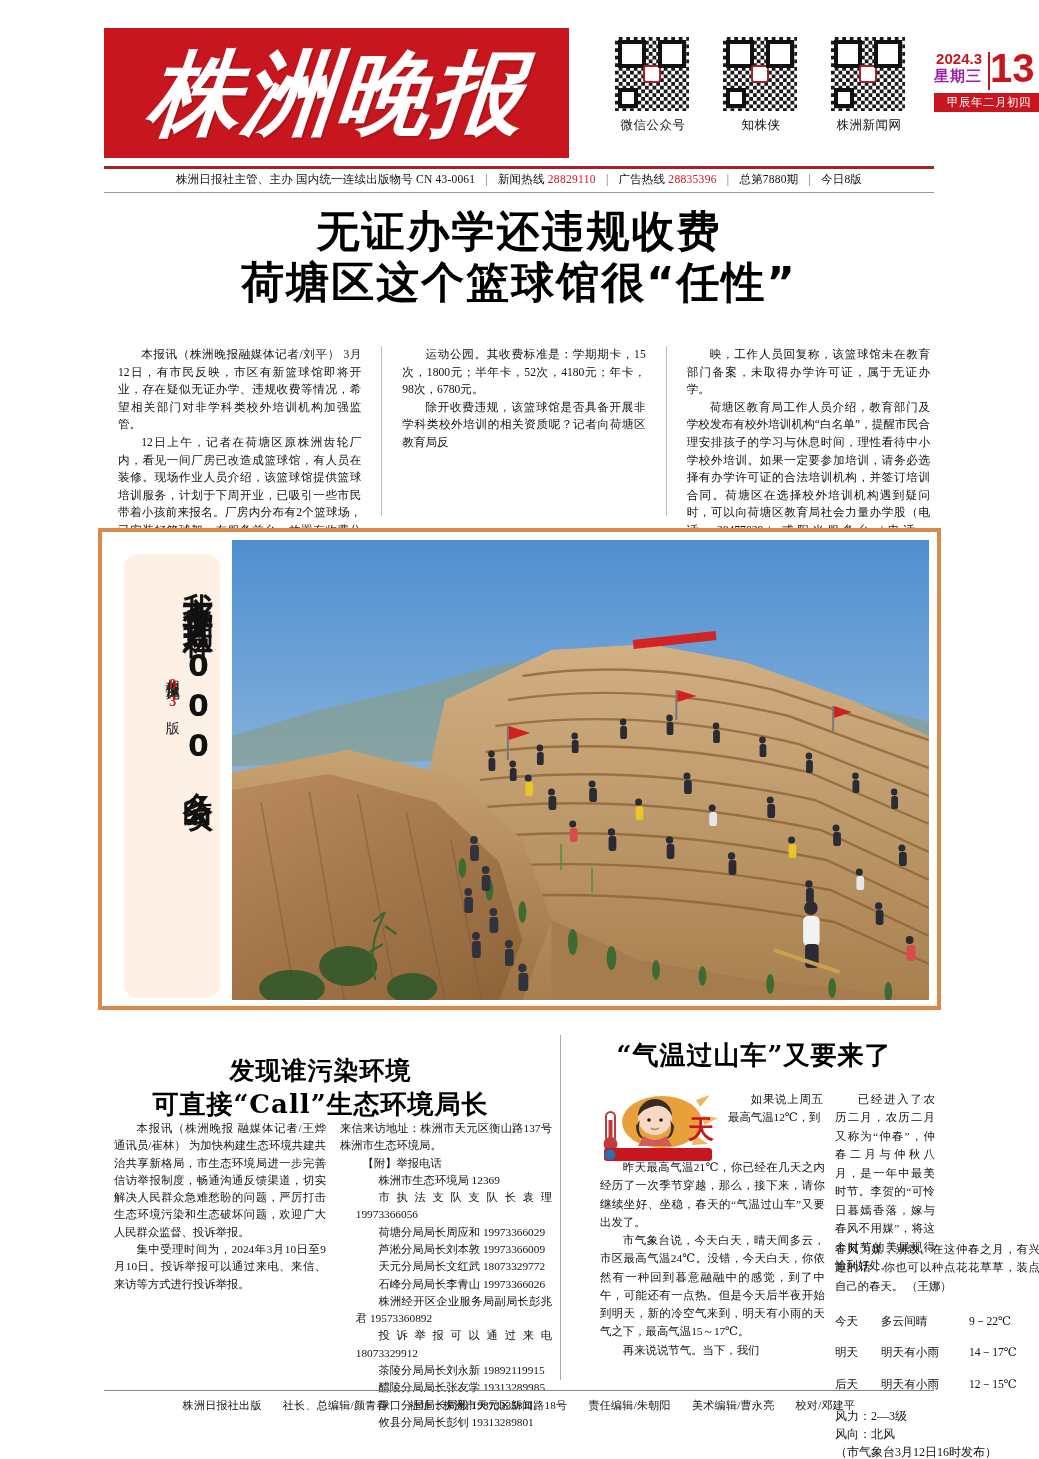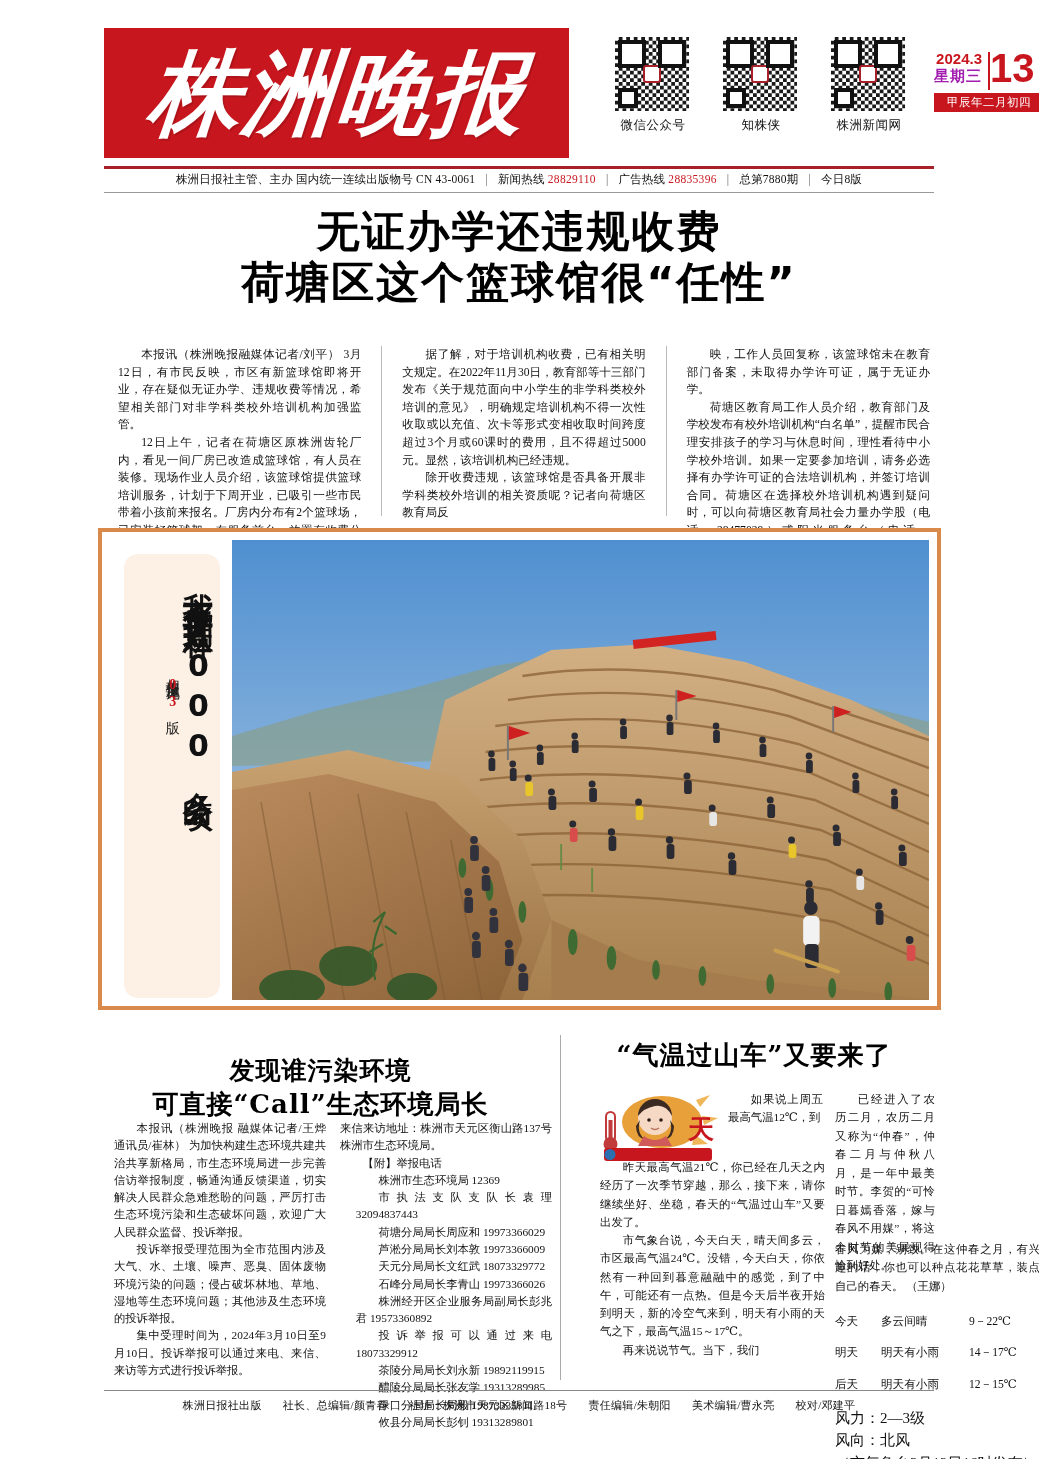--- a/index.html
+++ b/index.html
@@ -180,21 +180,21 @@
   .br-txtcol p,.br-txtcol2 p{margin:0;text-indent:2em;}
 
   .wtable{
     position:absolute;left:235px;top:150px;width:205px;
     font-size:11.6px;line-height:1.5;
   }
   .wrow{display:flex;margin-bottom:14px;}
   .wrow .d{width:46px;}
   .wrow .c{width:88px;}
   .wrow .t{width:auto;}
-  .wmeta{font-size:15px;line-height:1.5;}
+  .wmeta{font-size:12px;line-height:1.5;}
 
   
   .foot-line{position:absolute;left:104px;top:1390px;width:830px;height:1px;background:#888;}
   .footer{
     position:absolute;left:104px;top:1398px;width:830px;text-align:center;
     font-size:11px;color:#111;letter-spacing:.3px;white-space:nowrap;
   }
   .footer span{padding:0 9px;}
 </style>
 </head>
@@ -265,21 +265,21 @@
     <div class="l2">荷塘区这个篮球馆很“任性”</div>
   </div>
 
   <div class="art1">
     <div class="col">
       <p>本报讯（株洲晚报融媒体记者/刘平） 3月12日，有市民反映，市区有新篮球馆即将开业，存在疑似无证办学、违规收费等情况，希望相关部门对非学科类校外培训机构加强监管。</p>
       <p>12日上午，记者在荷塘区原株洲齿轮厂内，看见一间厂房已改造成篮球馆，有人员在装修。现场作业人员介绍，该篮球馆提供篮球培训服务，计划于下周开业，已吸引一些市民带着小孩前来报名。厂房内分布有2个篮球场，已安装好篮球架。在服务前台，放置有收费公示牌，显示篮球馆名称为五星篮球</p>
     </div>
     <div class="vline"></div>
     <div class="col">
-      <p>据了解，对于培训机构收费，已有相关明文规定。在2022年11月30日，教育部等十三部门发布《关于规范面向中小学生的非学科类校外培训的意见》，明确规定培训机构不得一次性收取或以充值、次卡等形式变相收取时间跨度超过3个月或60课时的费用，且不得超过5000元。显然，该培训机构已经违规。</p>
+      <p>运动公园。其收费标准是：学期期卡，15次，1800元；半年卡，52次，4180元；年卡，98次，6780元。</p>
       <p>除开收费违规，该篮球馆是否具备开展非学科类校外培训的相关资质呢？记者向荷塘区教育局反</p>
     </div>
     <div class="vline"></div>
     <div class="col">
       <p>映，工作人员回复称，该篮球馆未在教育部门备案，未取得办学许可证，属于无证办学。</p>
       <p>荷塘区教育局工作人员介绍，教育部门及学校发布有校外培训机构“白名单”，提醒市民合理安排孩子的学习与休息时间，理性看待中小学校外培训。如果一定要参加培训，请务必选择有办学许可证的合法培训机构，并签订培训合同。荷塘区在选择校外培训机构遇到疑问时，可以向荷塘区教育局社会力量办学股（电话：28477029）或阳光服务台（电话：28477082）咨询。</p>
     </div>
   </div>
 
   <div class="feature">
@@ -476,29 +476,28 @@
   <div class="bl-head">
     <div class="h1">发现谁污染环境</div>
     <div class="h2">可直接“Call”生态环境局长</div>
   </div>
 
   <div class="divider-v"></div>
 
   <div class="bl-cols">
     <div class="col">
       <p>本报讯（株洲晚报 融媒体记者/王烨 通讯员/崔林） 为加快构建生态环境共建共治共享新格局，市生态环境局进一步完善信访举报制度，畅通沟通反馈渠道，切实解决人民群众急难愁盼的问题，严厉打击生态环境污染和生态破坏问题，欢迎广大人民群众监督、投诉举报。</p>
-      <p>投诉举报受理范围为全市范围内涉及大气、水、土壤、噪声、恶臭、固体废物环境污染的问题；侵占破坏林地、草地、湿地等生态环境问题；其他涉及生态环境的投诉举报。</p>
       <p>集中受理时间为，2024年3月10日至9月10日。投诉举报可以通过来电、来信、来访等方式进行投诉举报。</p>
     </div>
     <div class="col">
       <p class="noind">来信来访地址：株洲市天元区衡山路137号株洲市生态环境局。</p>
       <p>【附】举报电话</p>
       <div>
         <p class="phone-line"><span>株洲市生态环境局</span> <span>12369</span></p>
-        <p class="phone-line"><span>市执法支队支队长袁理</span> <span>32094837443</span></p>
+        <p class="phone-line"><span>市执法支队支队长袁理</span> <span>19973366056</span></p>
         <p class="phone-line"><span>荷塘分局局长周应和</span> <span>19973366029</span></p>
         <p class="phone-line"><span>芦淞分局局长刘本敦</span> <span>19973366009</span></p>
         <p class="phone-line"><span>天元分局局长文红武</span> <span>18073329772</span></p>
         <p class="phone-line"><span>石峰分局局长李青山</span> <span>19973366026</span></p>
         <p class="phone-line"><span>株洲经开区企业服务局副局长彭兆君</span> <span>19573360892</span></p>
         <p class="phone-line"><span>投诉举报可以通过来电</span> <span>18073329912</span></p>
         <p class="phone-line"><span>茶陵分局局长刘永新</span> <span>19892119915</span></p>
         <p class="phone-line"><span>醴陵分局局长张友学</span> <span>19313289985</span></p>
         <p class="phone-line"><span>渌口分局局长周毅</span> <span>19873335811</span></p>
         <p class="phone-line"><span>攸县分局局长彭钊</span> <span>19313289801</span></p>

